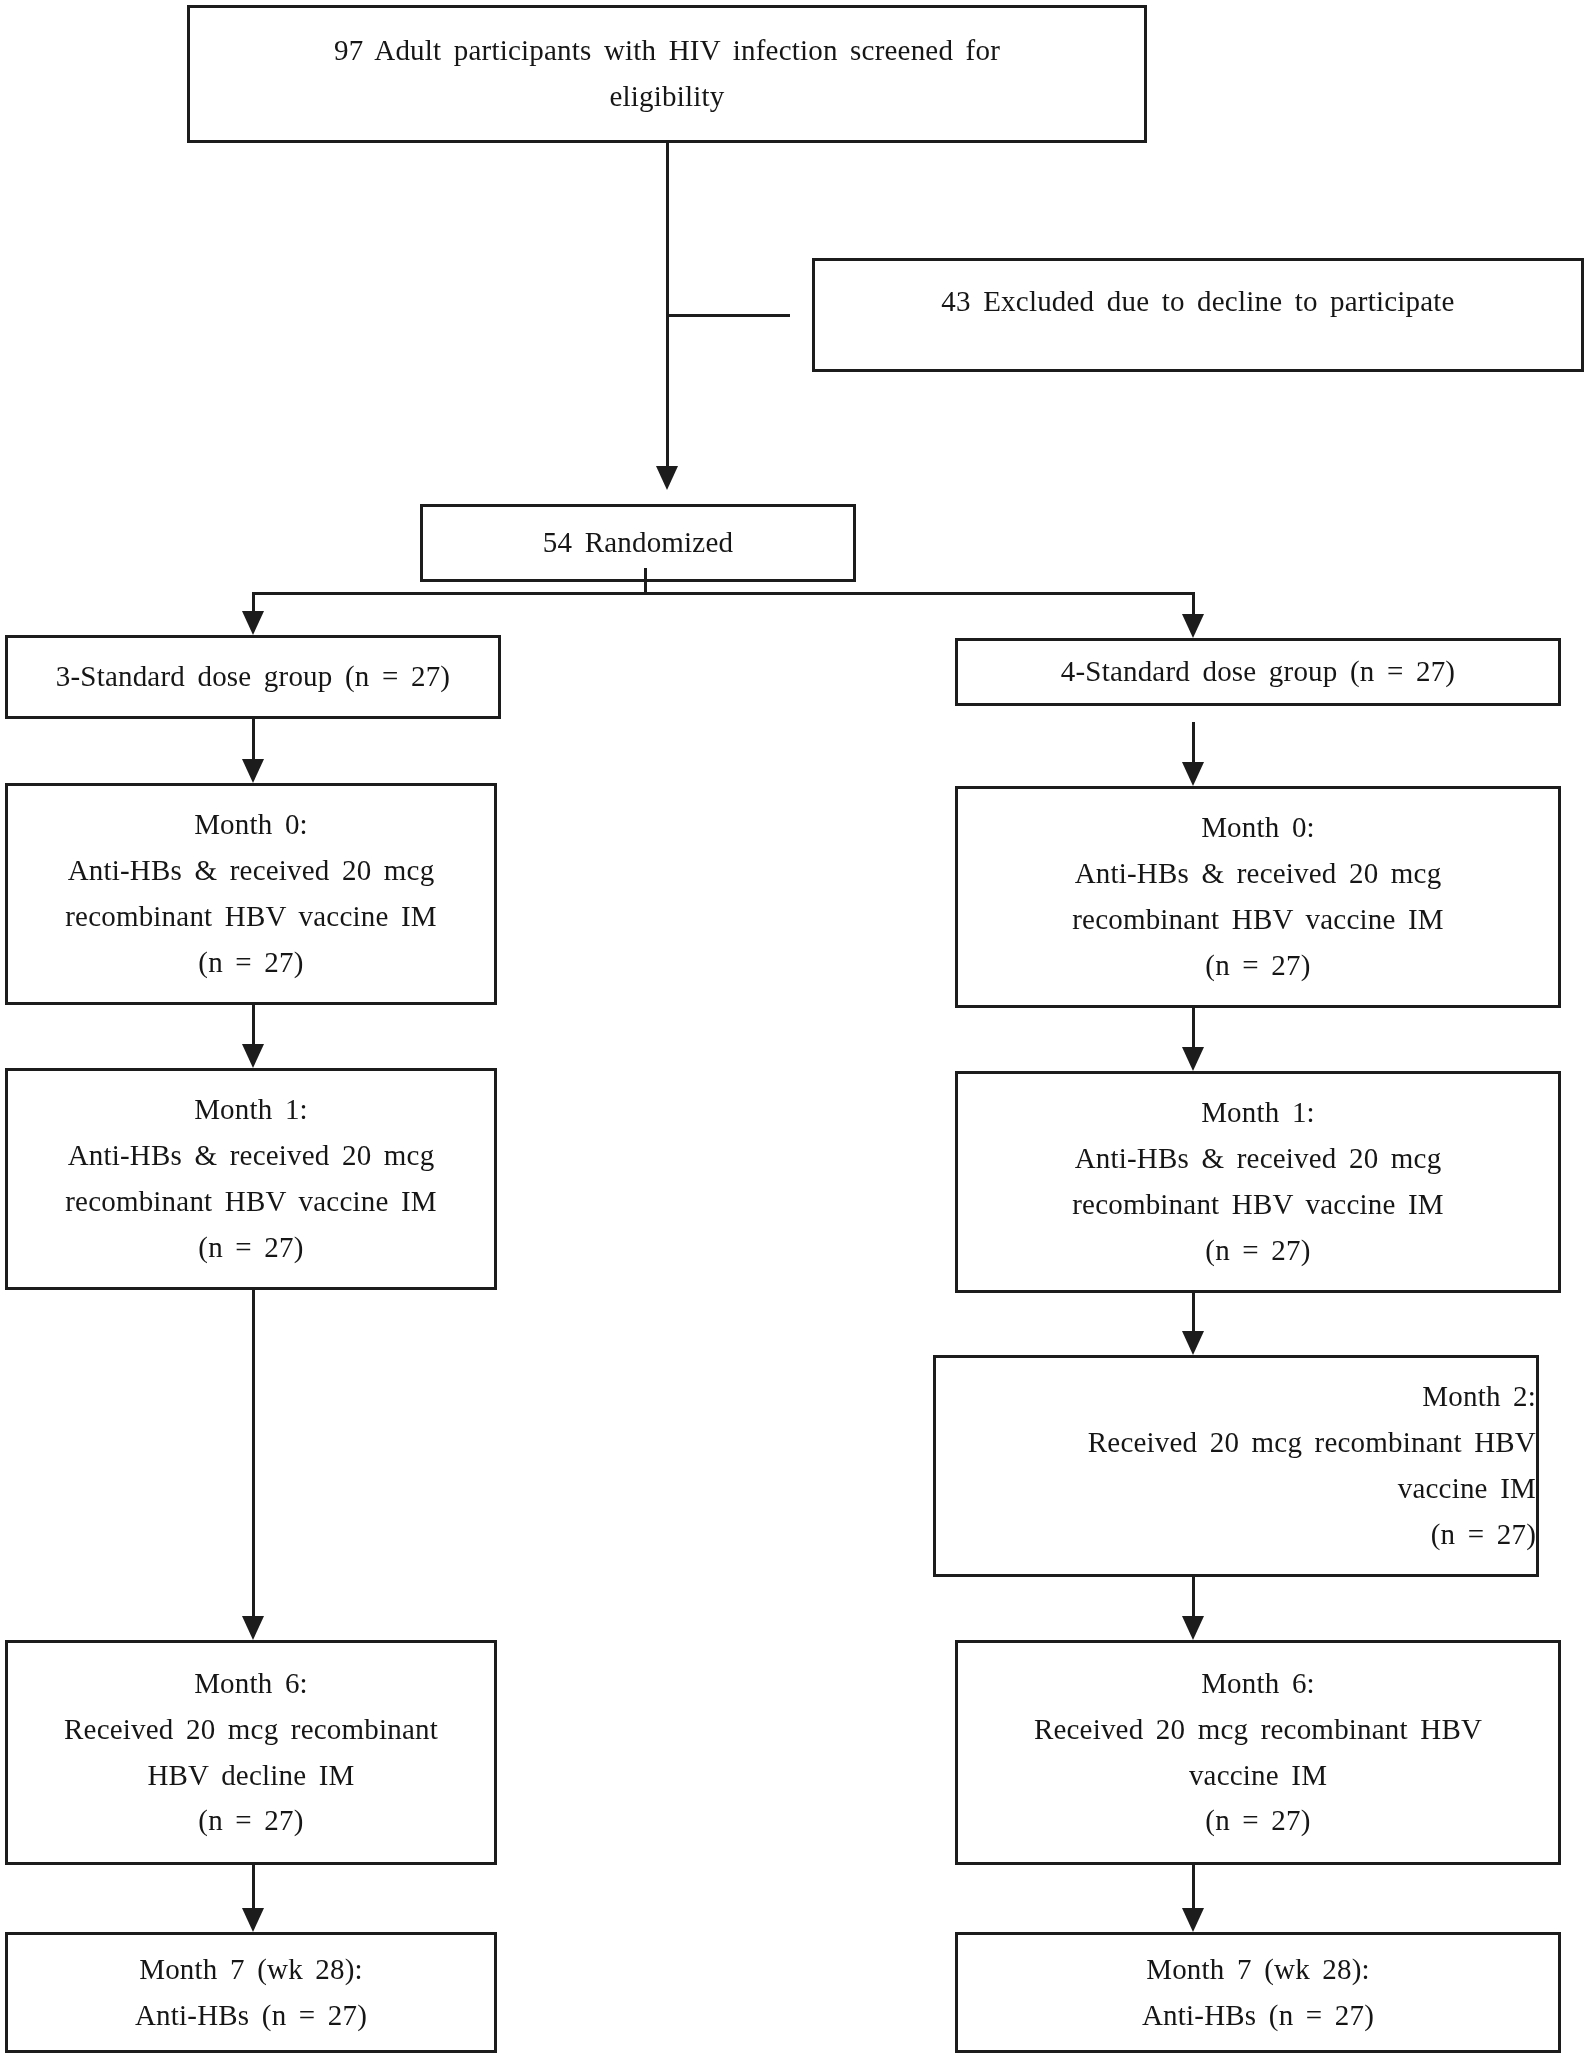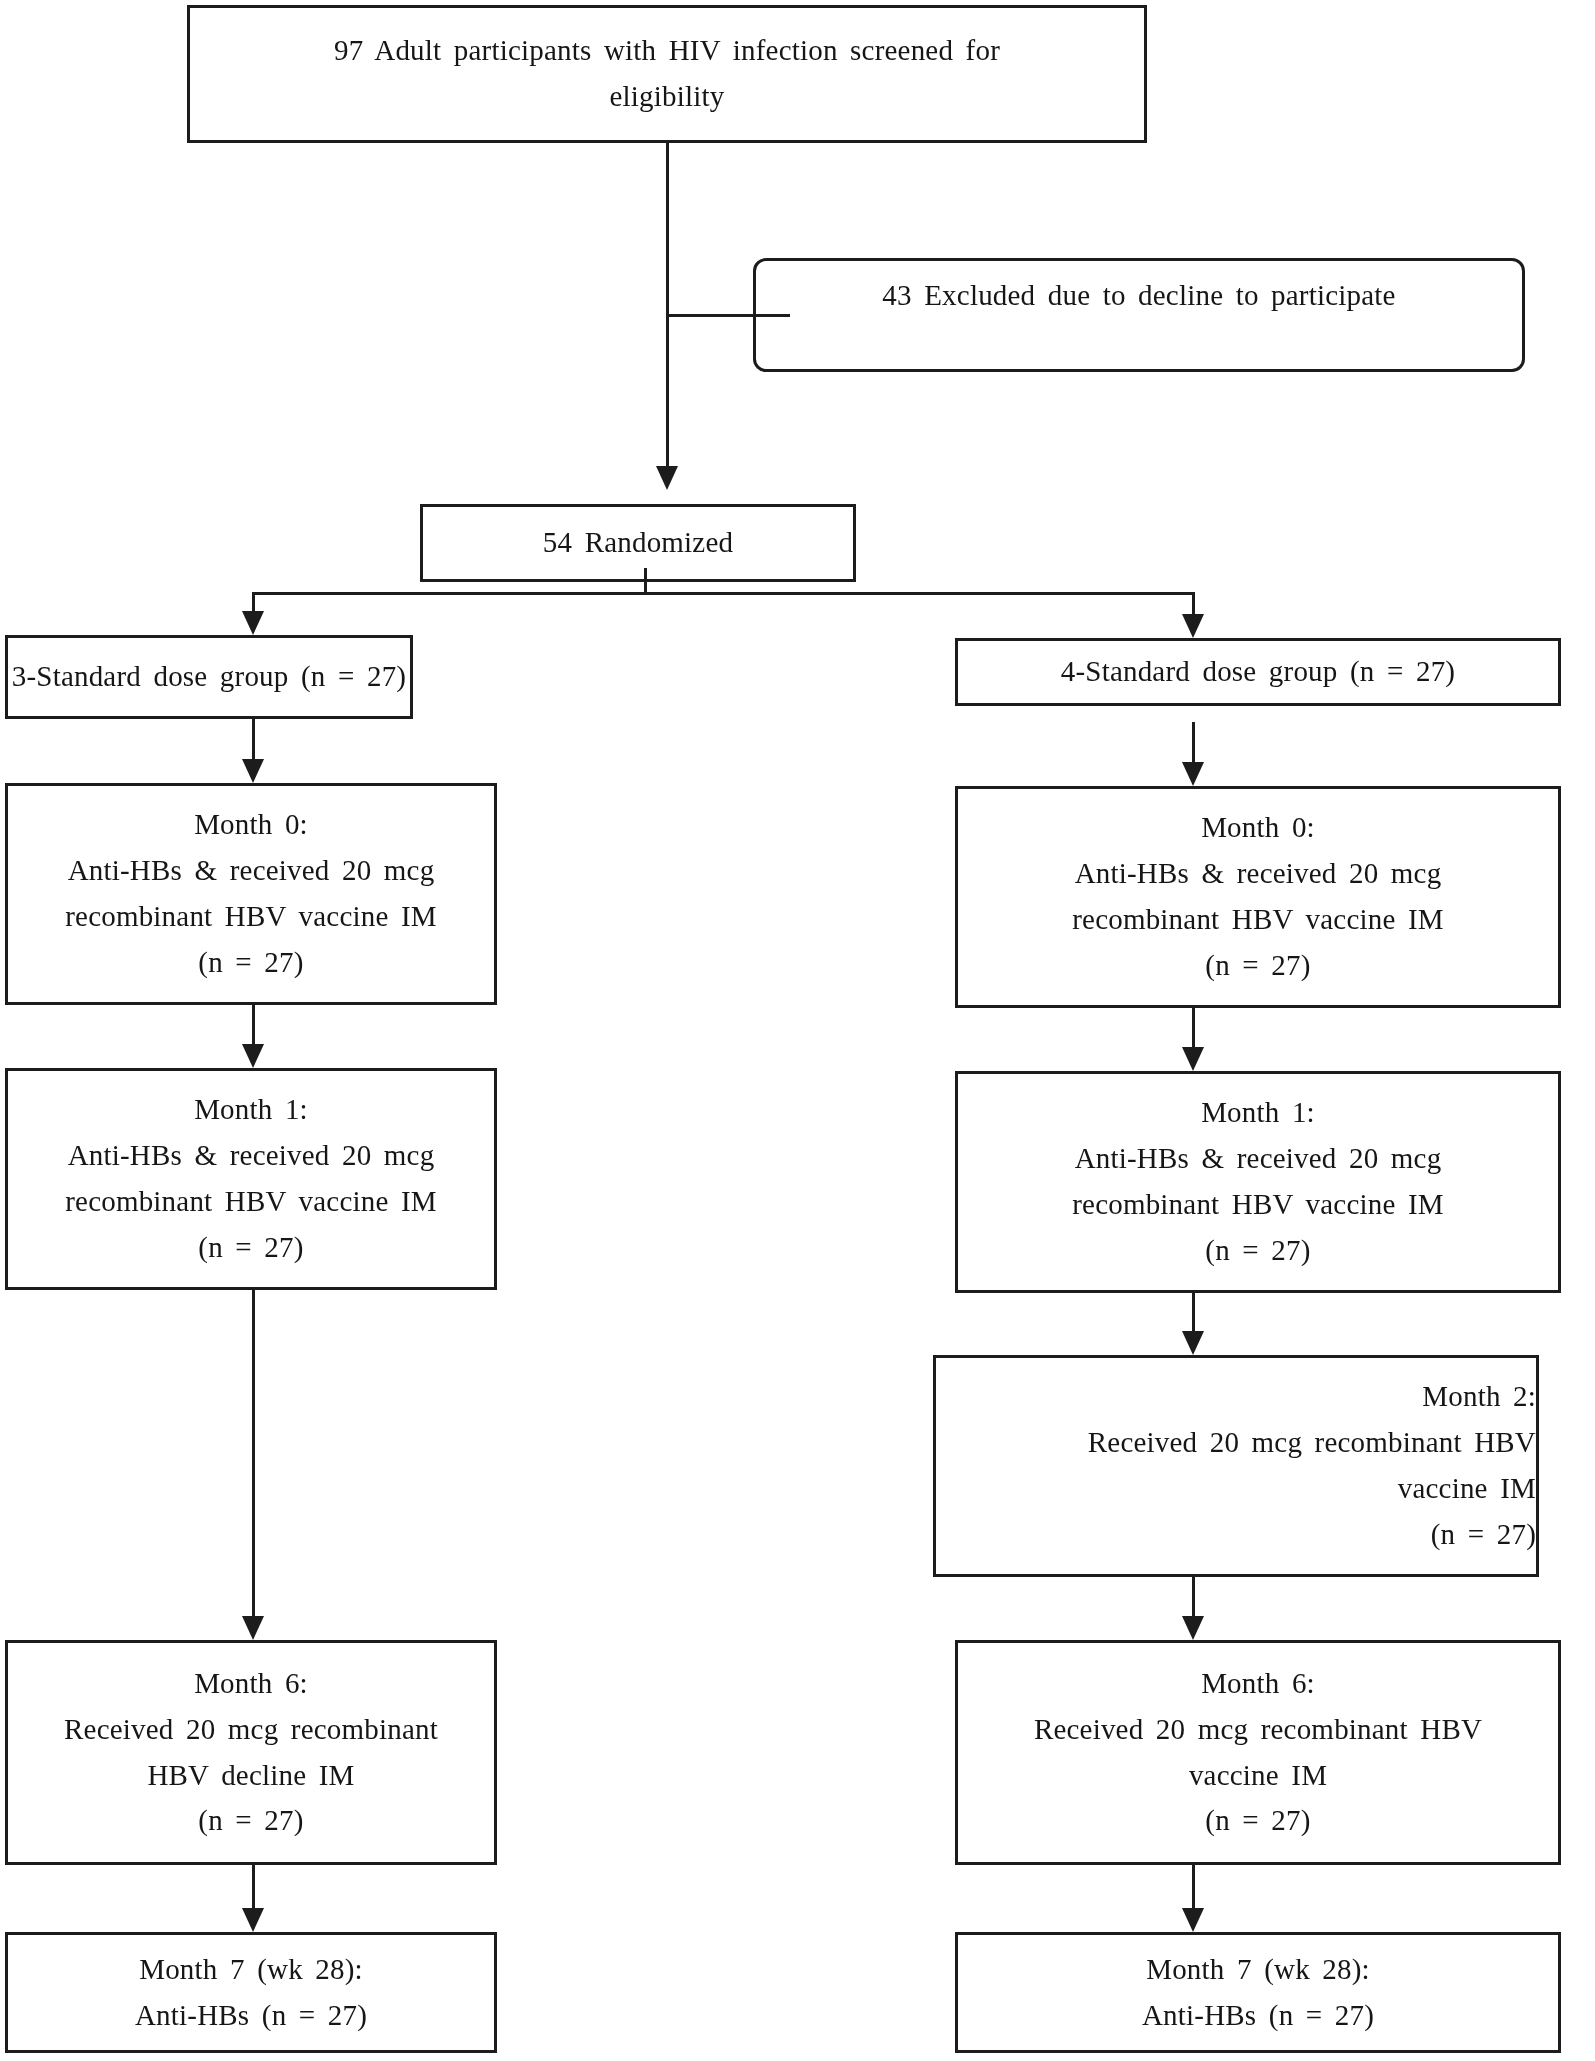--- a/index.html
+++ b/index.html
@@ -41,29 +41,29 @@
 </head>
 <body>
 
 <div class="canvas">
 
   <div class="box" style="left:187px; top:5px; width:960px; height:138px;">
     <div class="ln">97 Adult participants with HIV infection screened for</div>
     <div class="ln">eligibility</div>
   </div>
 
-  <div class="box" style="left:753px; top:258px; width:772px; height:114px; justify-content:flex-start; padding-top:12px;border-radius:13px;">
+  <div class="box" style="left:812px; top:258px; width:772px; height:114px; justify-content:flex-start; padding-top:18px;">
     <div class="ln">43 Excluded due to decline to participate</div>
   </div>
 
   <div class="box" style="left:420px; top:504px; width:436px; height:78px;">
     <div class="ln">54 Randomized</div>
   </div>
 
-  <div class="box" style="left:5px; top:635px; width:408px; height:84px;text-align:center;">
+  <div class="box" style="left:5px; top:635px; width:496px; height:84px;text-align:center;">
     <div class="ln">3-Standard dose group (n = 27)</div>
   </div>
 
   <div class="box" style="left:955px; top:638px; width:606px; height:68px;">
     <div class="ln">4-Standard dose group (n = 27)</div>
   </div>
 
   <div class="box" style="left:5px; top:783px; width:492px; height:222px;">
     <div class="ln">Month 0:</div>
     <div class="ln">Anti-HBs &amp; received 20 mcg</div>

